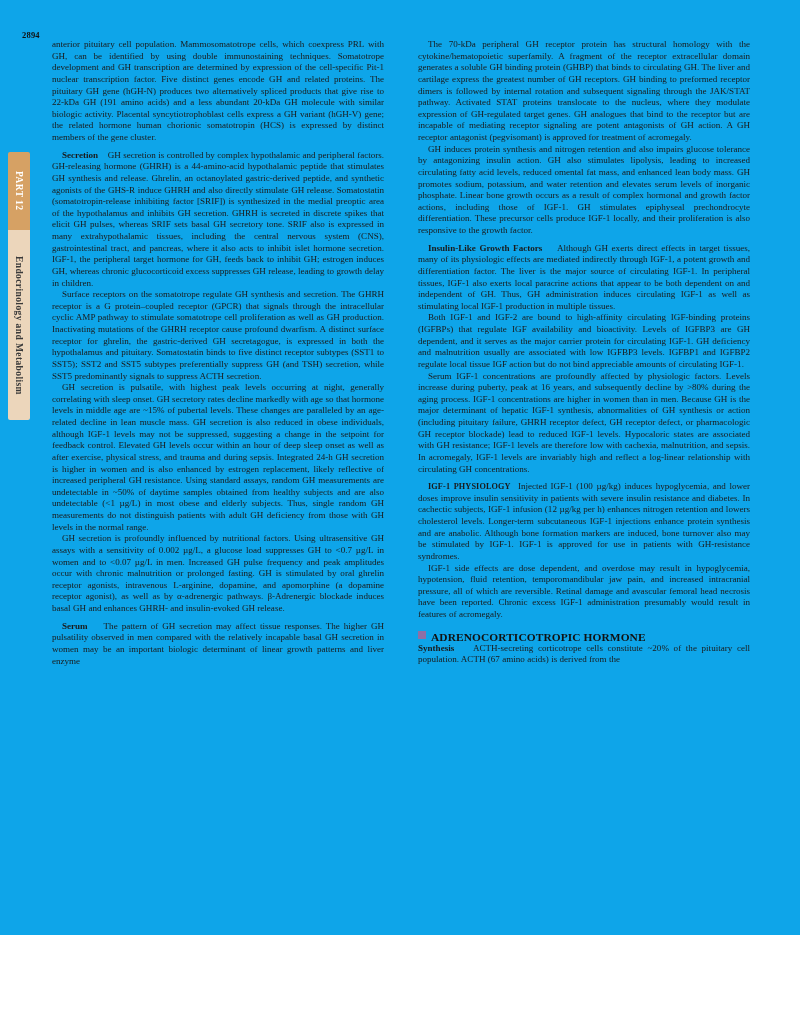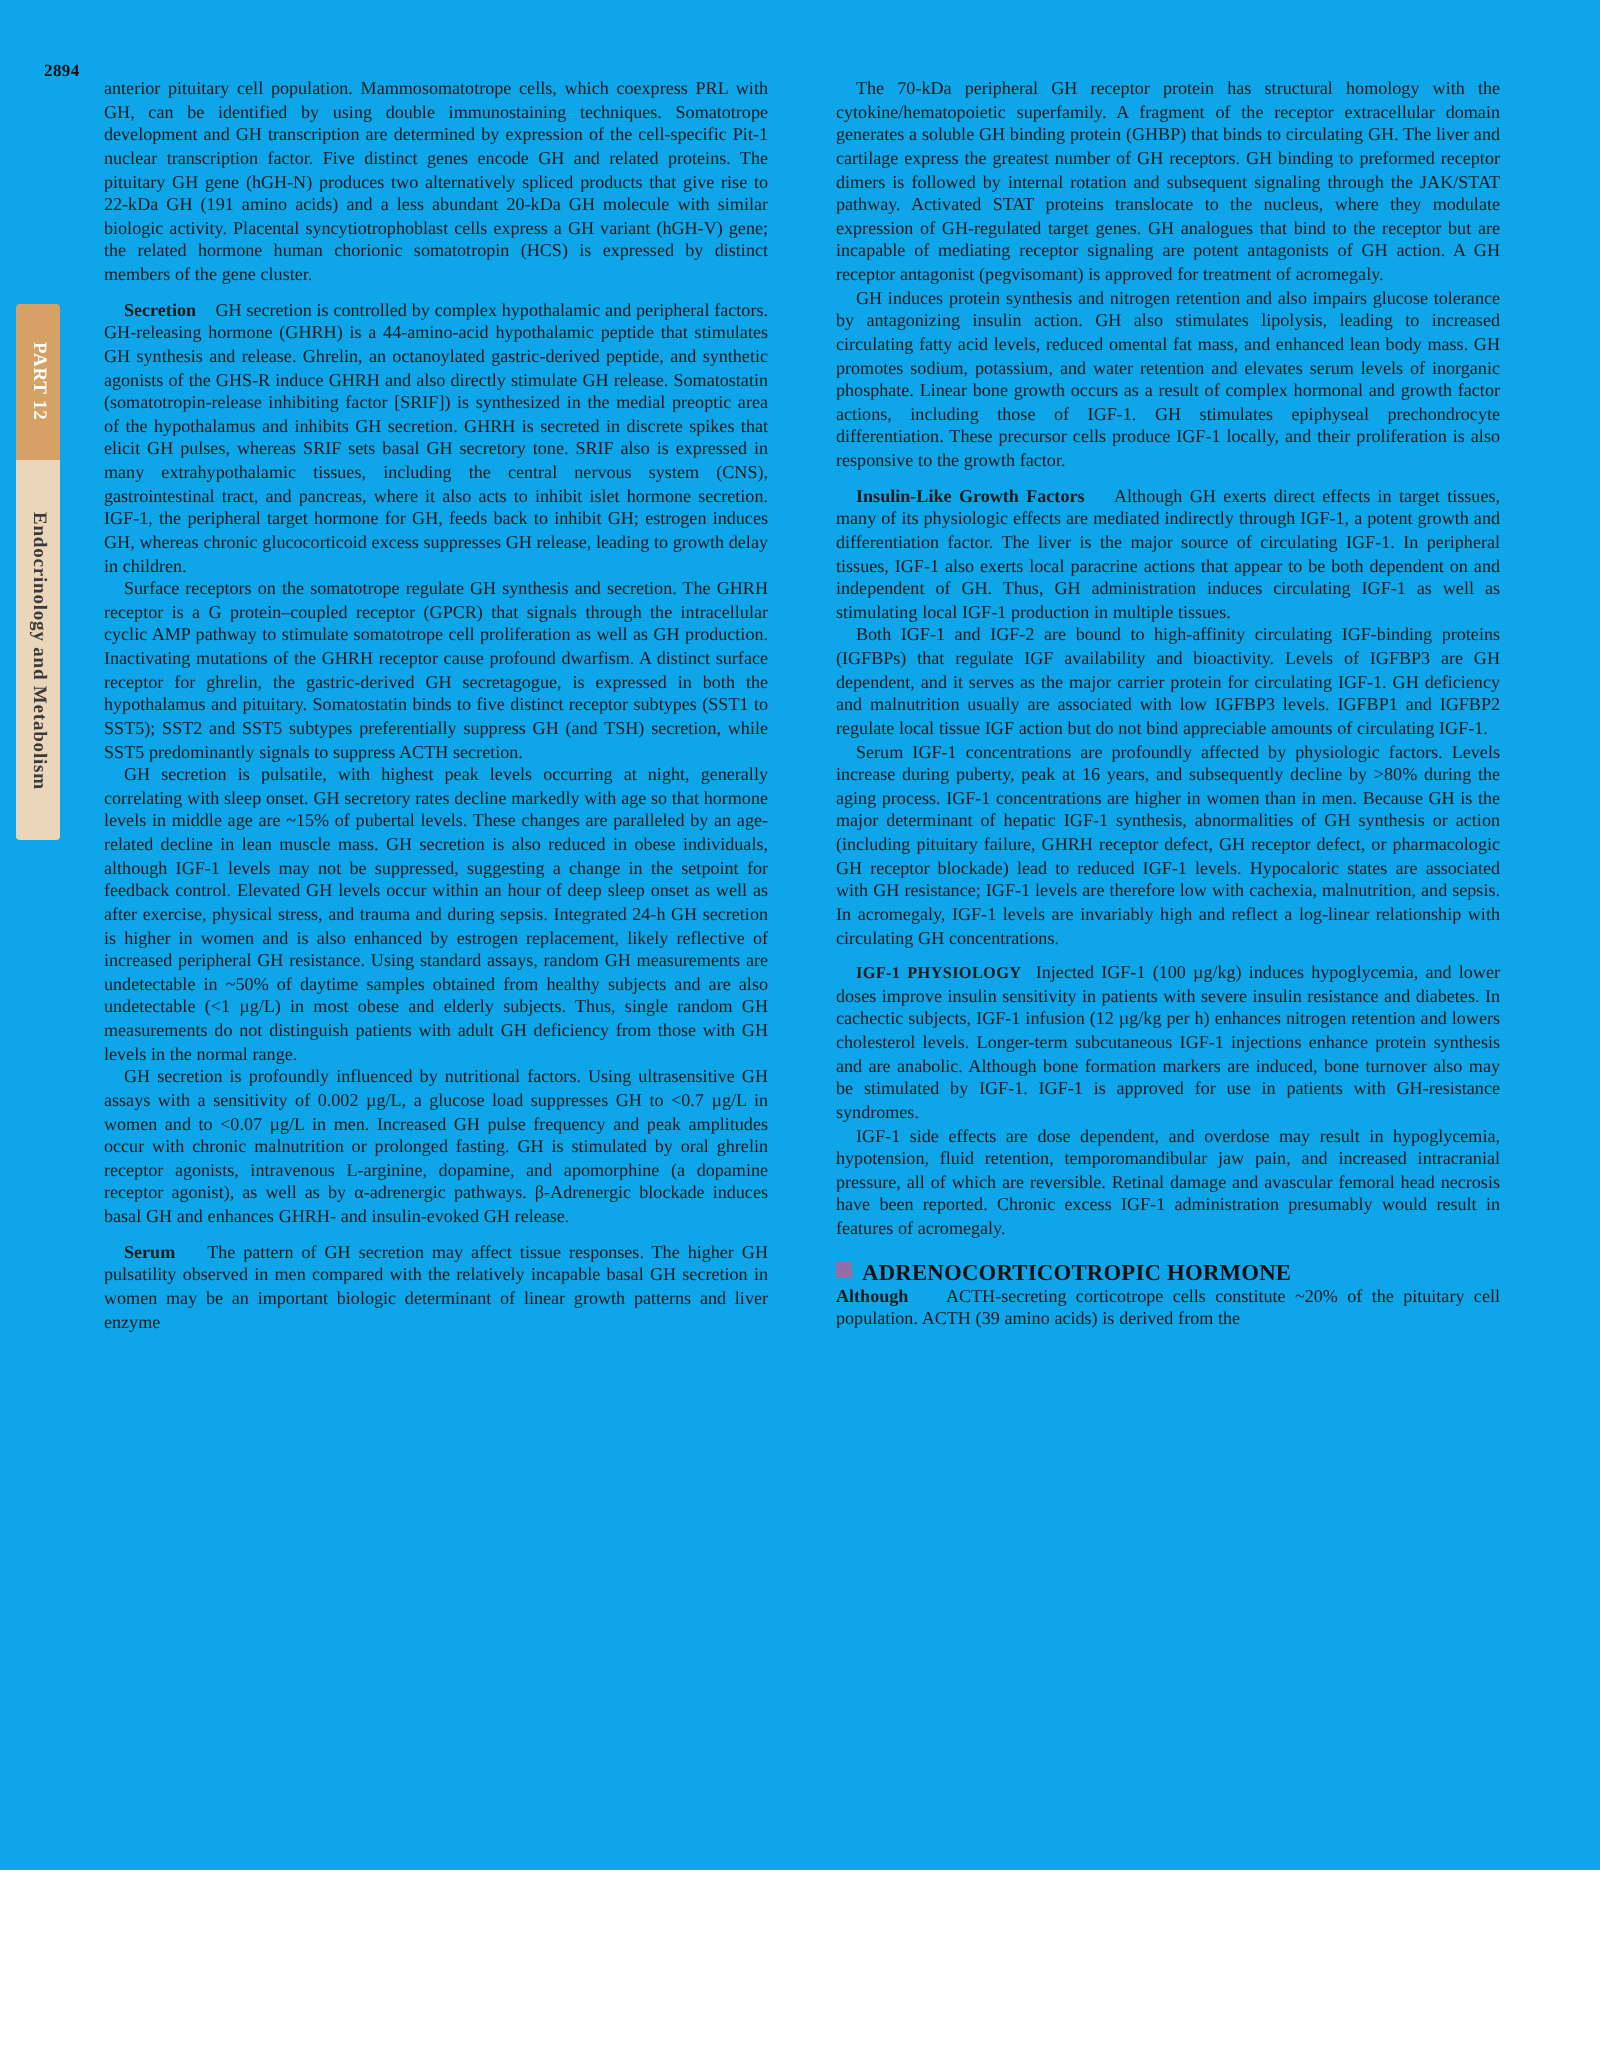--- a/index.html
+++ b/index.html
@@ -209,21 +209,21 @@
 
       <p class="spaced"><span class="smallcaps-head">IGF-1 PHYSIOLOGY</span><span>&nbsp;&nbsp;</span><span>Injected IGF-1 (100 µg/kg) induces hypoglycemia, and lower doses improve insulin sensitivity in patients with severe insulin resistance and diabetes. In cachectic subjects, IGF-1 infusion (12 µg/kg per h) enhances nitrogen retention and lowers cholesterol levels. Longer-term subcutaneous IGF-1 injections enhance protein synthesis and are anabolic. Although bone formation markers are induced, bone turnover also may be stimulated by IGF-1. IGF-1 is approved for use in patients with GH-resistance syndromes.</span></p>
 
       <p>IGF-1 side effects are dose dependent, and overdose may result in hypoglycemia, hypotension, fluid retention, temporomandibular jaw pain, and increased intracranial pressure, all of which are reversible. Retinal damage and avascular femoral head necrosis have been reported. Chronic excess IGF-1 administration presumably would result in features of acromegaly.</p>
 
       <div class="section-head">
         <span class="sq-bullet"></span>
         <span class="section-head-text">ADRENOCORTICOTROPIC HORMONE</span>
       </div>
 
-      <p class="noindent"><span class="runhead">Although</span><span>&nbsp;&nbsp;&nbsp;&nbsp;</span><span>ACTH-secreting corticotrope cells constitute ~20% of the pituitary cell population. ACTH (39 amino acids) is derived from the</span></p>
+      <p class="noindent"><span class="runhead">Synthesis</span><span>&nbsp;&nbsp;&nbsp;&nbsp;</span><span>ACTH-secreting corticotrope cells constitute ~20% of the pituitary cell population. ACTH (67 amino acids) is derived from the</span></p>
 
     </div>
   </div>
 
   <div id="footer-band">
 
     
 
     
 

